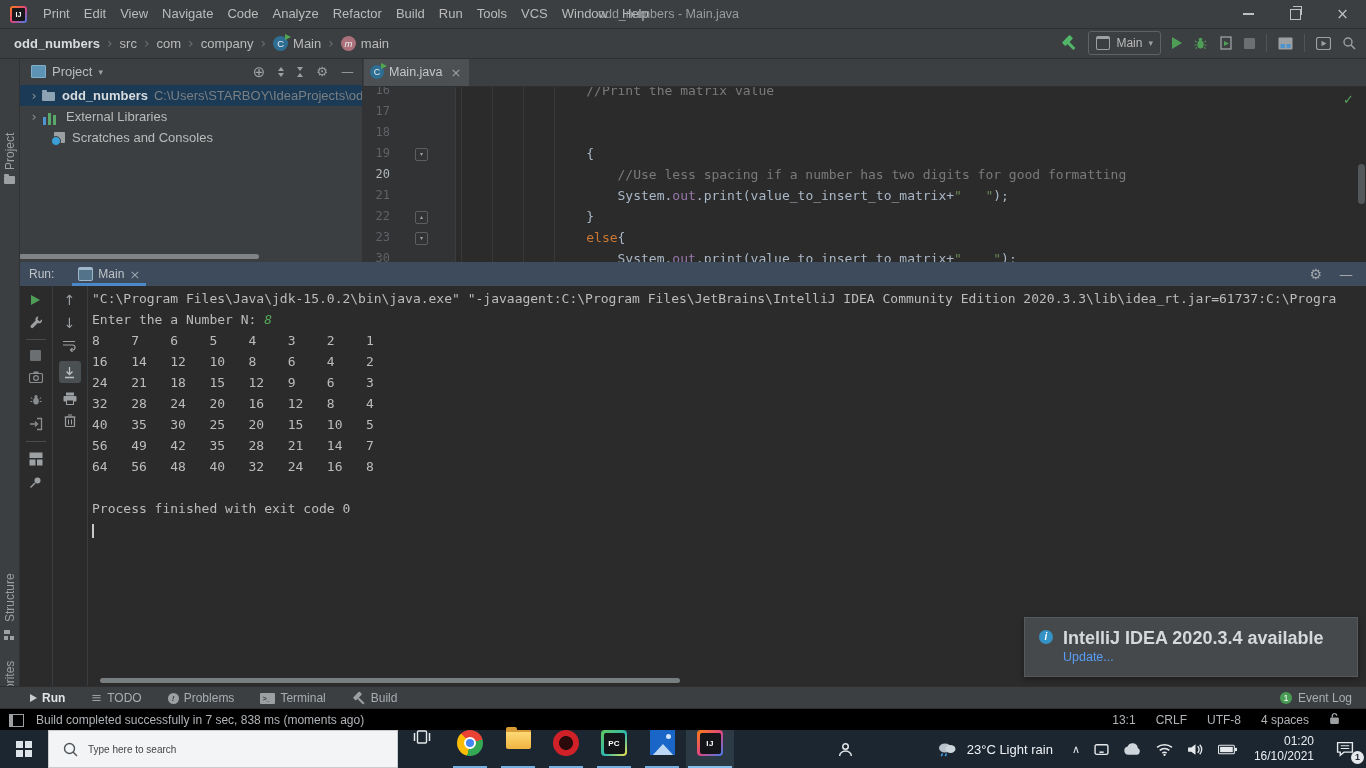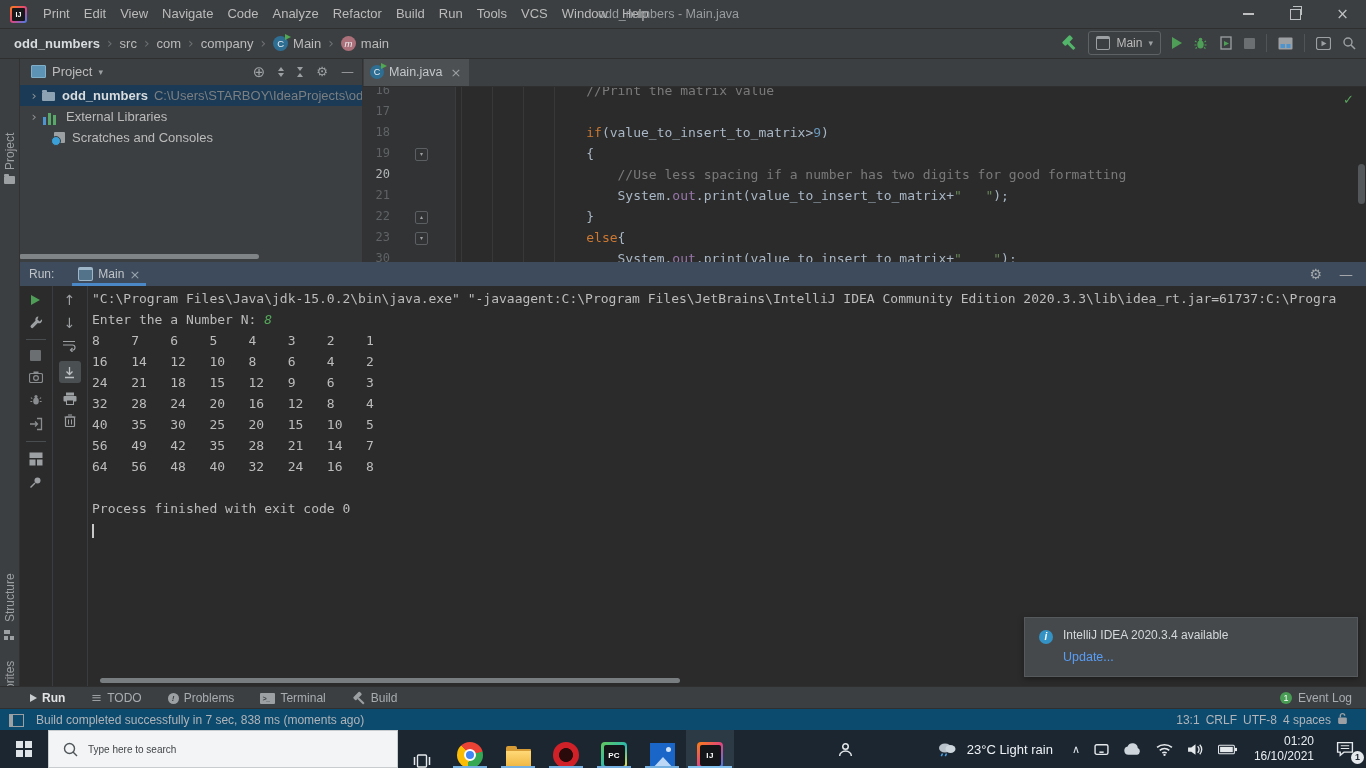--- a/index.html
+++ b/index.html
@@ -115,53 +115,53 @@
   .hdiv{width:20px;height:1px;background:#4a4d4f}
   .rarrow{color:#9da0a3;font-size:14px;line-height:14px}
   .selbox{width:22px;height:22px;background:#4a4f52;border-radius:3px;display:flex;align-items:center;justify-content:center}
   #console-lines{position:absolute;left:73px;top:2px;right:0;bottom:0;overflow:hidden;color:#bcbcbc}
   .cline{height:21px;line-height:21px;font-family:"DejaVu Sans Mono",monospace;font-size:13px;white-space:pre}
   .cinput{color:#55a85a;font-style:italic}
   .caret{display:inline-block;width:2px;height:14px;background:#c8c8c8;vertical-align:middle}
   #console-hscroll{position:absolute;left:81px;bottom:3px;width:580px;height:5px;background:#787d80;border-radius:3px}
   #notification{position:absolute;right:8px;top:355px;width:332px;height:58px;background:#46494b;border:1px solid #565a5c;box-shadow:0 2px 6px rgba(0,0,0,.35);z-index:5}
   .notif-ico{position:absolute;left:14px;top:12px;width:14px;height:14px;border-radius:50%;background:#3592c4;color:#fff;font-size:10px;font-weight:bold;font-style:italic;text-align:center;line-height:14px}
-  .notif-title{position:absolute;left:38px;top:10px;font-size:12px;font-weight:normal;color:#d6d9db}
+  .notif-title{position:absolute;left:38px;top:10px;font-size:18px;font-weight:bold;color:#d6d9db}
   .notif-link{position:absolute;left:38px;top:32px;font-size:12.5px;color:#589df6}
 
   
   #tw-bar{position:absolute;left:0;top:686px;right:0;height:22px;background:#3c3f41;border-top:1px solid #2f2f2f;display:flex;align-items:center;font-size:12px;color:#a8adb1;z-index:11}
   .tw-item{display:flex;align-items:center;gap:5px;margin-left:26px}
   .tw-item:first-child{margin-left:30px}
   .tw-item.active{color:#e0e2e4;font-weight:bold}
   .twi-run{width:0;height:0;border-top:4.5px solid transparent;border-bottom:4.5px solid transparent;border-left:7px solid #c9cccf}
   .twi-todo{font-size:13px;color:#9da0a3;line-height:12px}
   .twi-prob{width:11px;height:11px;border-radius:50%;background:#9da0a3;color:#3c3f41;font-size:8px;font-weight:bold;text-align:center;line-height:11px}
   .twi-term{width:13px;height:11px;background:#9da0a3;border-radius:1px;color:#3c3f41;font-size:7px;font-weight:bold;text-align:left;padding-left:2px;line-height:11px}
   .twi-build{position:relative;width:14px;height:13px}
   .twi-build::before{content:'';position:absolute;width:9px;height:4px;border-radius:1px;background:#9da0a3;left:1px;top:2px;transform:rotate(-45deg)}
   .twi-build::after{content:'';position:absolute;width:8px;height:2px;background:#9da0a3;left:5px;top:8px;transform:rotate(45deg)}
   #event-log{margin-left:auto;display:flex;align-items:center;gap:6px;padding-right:14px}
   .ev-badge{width:12px;height:12px;border-radius:50%;background:#499c54;color:#fff;font-size:9px;line-height:12px;text-align:center}
 
   
-  #statusbar{position:absolute;left:0;top:708px;right:0;height:22px;background:#0c4a6e;border-top:1px solid #2f2f2f;display:flex;align-items:center;font-size:12px;color:#b0b4b8;z-index:11}
+  #statusbar{position:absolute;left:0;top:708px;right:0;height:22px;background:#000000;border-top:1px solid #2f2f2f;display:flex;align-items:center;font-size:12px;color:#b0b4b8;z-index:11}
   .sb-ico{width:13px;height:11px;border:1.2px solid #9da0a3;margin-left:9px;position:relative}
   .sb-ico::before{content:'';position:absolute;left:0;top:0;bottom:0;width:3px;background:#9da0a3}
   #sb-msg{margin-left:12px}
-  #sb-right{margin-left:auto;display:flex;gap:6px;align-items:center;padding-right:18px}
+  #sb-right{margin-left:auto;display:flex;gap:20px;align-items:center;padding-right:26px}
 
   
   #taskbar{position:absolute;left:0;top:730px;right:0;height:38px;background:#1b2631;display:flex;align-items:stretch;z-index:20}
   .tb-start{width:48px;display:flex;align-items:center;justify-content:center}
   .win-logo{display:grid;grid-template-columns:7px 7px;gap:1.5px}
   .win-logo i{width:7px;height:7px;background:#dfe4e8;display:block}
   #tb-search{width:350px;background:#f2f4f5;border:1px solid #c9ccce;display:flex;align-items:center;gap:10px;padding-left:14px;box-sizing:border-box}
   #tb-search span{color:#424548;font-size:10px}
-  .tb-btn{width:48px;display:flex;align-items:flex-end;justify-content:center;position:relative}
+  .tb-btn{width:48px;display:flex;align-items:flex-start;justify-content:center;position:relative}
   .tb-btn.running::after{content:'';position:absolute;bottom:0;left:7px;right:7px;height:2px;background:#76b0e0}
   .tb-btn.active{background:#2c3a46}
   .tb-btn.active::after{left:2px;right:2px;background:#84c0ee}
   .ic-chrome{width:26px;height:26px;border-radius:50%;background:conic-gradient(from -45deg,#ea4335 0 33%,#34a853 0 66%,#fbbc05 0 100%);position:relative}
   .ic-chrome::after{content:'';position:absolute;inset:7px;border-radius:50%;background:#4285f4;border:2px solid #fff}
   .ic-folder{width:25px;height:19px;position:relative}
   .ic-folder::before{content:'';position:absolute;left:0;top:-3px;width:11px;height:5px;background:#d89c36;border-radius:2px 2px 0 0}
   .ic-folder::after{content:'';position:absolute;left:0;right:0;top:0;bottom:0;background:linear-gradient(#ffd977,#eeb43f);border-radius:1px 1px 2px 2px;border-top:2px solid #d89c36}
   .ic-redapp{width:26px;height:26px;border-radius:50%;background:radial-gradient(circle,#2a0a0a 0 36%,#cf2127 40%)}
   .appsq{width:26px;height:26px;border-radius:4px;position:relative}
@@ -341,21 +341,21 @@
 
 <div id="editor">
   <div id="gutter-bg"></div>
   <div class="iguide" style="left:99px"></div>
   <div class="iguide" style="left:130px"></div>
   <div class="iguide" style="left:161px"></div>
   <div class="iguide" style="left:192px"></div>
   <div id="code">
       <div class="cl"><span class="lnum">16</span><span class="foldc"></span><span class="ct"><span class="tk-cmt">                //Print the matrix value</span></span></div>
       <div class="cl"><span class="lnum">17</span><span class="foldc"></span><span class="ct"></span></div>
-      <div class="cl"><span class="lnum">18</span><span class="foldc"></span><span class="ct"><span class="tk-pl">                </span><span class="tk-kw">if</span><span class="tk-pl">(value_to_insert_to_matrix&gt;</span><span class="tk-num">9</span><span class="tk-pl">)</span></span></div>
+      <div class="cl"><span class="lnum">18</span><span class="foldc"></span></div>
       <div class="cl"><span class="lnum">19</span><span class="foldc"><span class="fm uni">▾</span></span><span class="ct"><span class="tk-pl">                {</span></span></div>
       <div class="cl cur"><span class="lnum">20</span><span class="foldc"></span><span class="ct"><span class="tk-cmt">                    //Use less spacing if a number has two digits for good formatting</span></span></div>
       <div class="cl"><span class="lnum">21</span><span class="foldc"></span><span class="ct"><span class="tk-pl">                    System.</span><span class="tk-fld">out</span><span class="tk-pl">.print(value_to_insert_to_matrix+</span><span class="tk-str">"   "</span><span class="tk-pl">);</span></span></div>
       <div class="cl"><span class="lnum">22</span><span class="foldc"><span class="fm uni">▴</span></span><span class="ct"><span class="tk-pl">                }</span></span></div>
       <div class="cl"><span class="lnum">23</span><span class="foldc"><span class="fm uni">▾</span></span><span class="ct"><span class="tk-pl">                </span><span class="tk-kw">else</span><span class="tk-pl">{</span></span></div>
       <div class="cl"><span class="lnum">30</span><span class="foldc"></span><span class="ct"><span class="tk-pl">                    System.</span><span class="tk-fld">out</span><span class="tk-pl">.print(value_to_insert_to_matrix+</span><span class="tk-str">"    "</span><span class="tk-pl">);</span></span></div>
     </div>
   <div id="tabbar">
     <div class="etab">
       <span class="bci bci-class">C</span>

